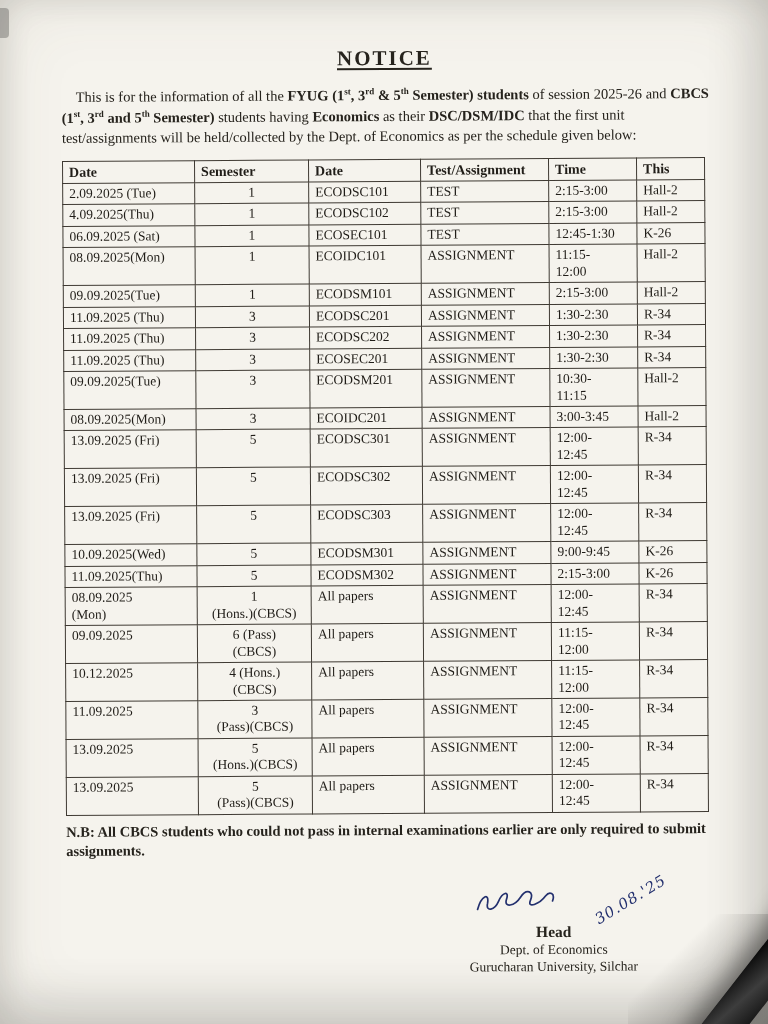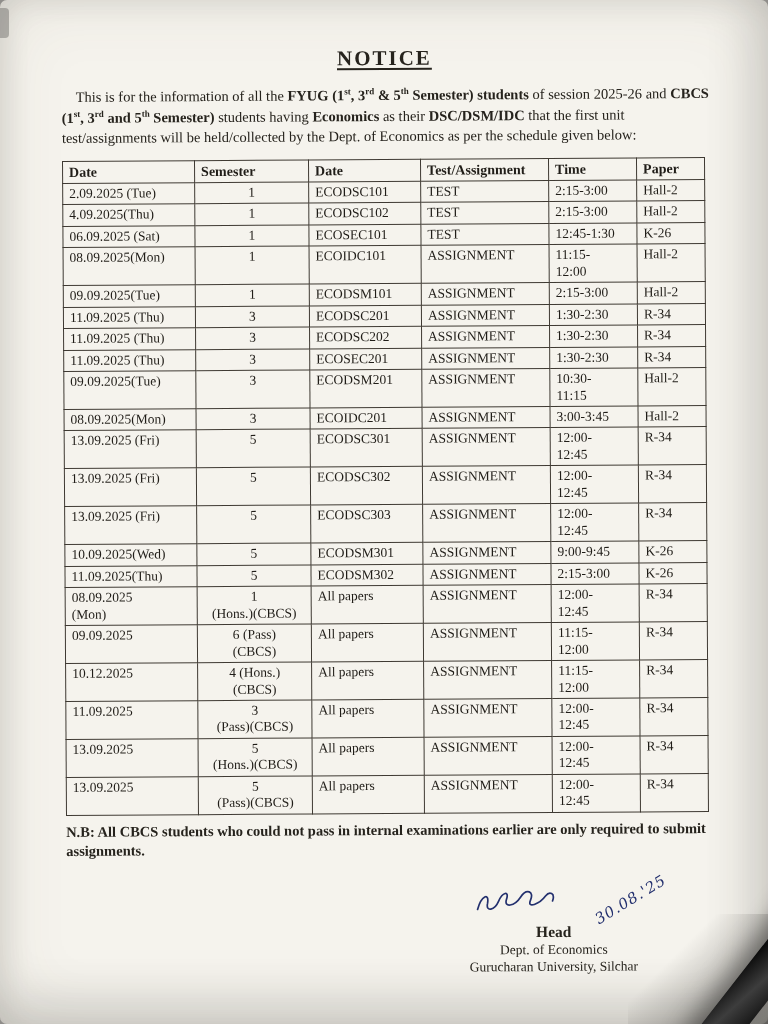--- a/index.html
+++ b/index.html
@@ -19,21 +19,20 @@
     background:var(--backdrop);
     overflow:hidden;
   }
   .page{
     position:absolute;inset:0;
     background:var(--paper);
     box-shadow:
       inset 0 0 70px rgba(90,80,60,0.10),
       inset -16px -22px 48px rgba(0,0,0,0.14),
       inset 10px 6px 26px rgba(0,0,0,0.05);
-    border-radius: 7px;
   }
   .content{
     position:absolute;left:0;top:0;right:0;
     padding:46px 58px 0 64px;
     transform:rotate(-0.35deg);
     color:var(--ink);
   }
   .title{
     text-align:center;
     font-size:21px;
@@ -154,21 +153,21 @@
             <col class="c-time">
             <col class="c-place">
         </colgroup>
         <thead>
           <tr>
               <th>Date</th>
               <th>Semester</th>
               <th>Date</th>
               <th>Test/Assignment</th>
               <th>Time</th>
-              <th>Paper</th>
+              <th>This</th>
             </tr>
         </thead>
         <tbody>
             <tr>
               <td>2.09.2025 (Tue)</td>
               <td class="center">1</td>
               <td>ECODSC101</td>
               <td>TEST</td>
               <td>2:15-3:00</td>
               <td>Hall-2</td>

